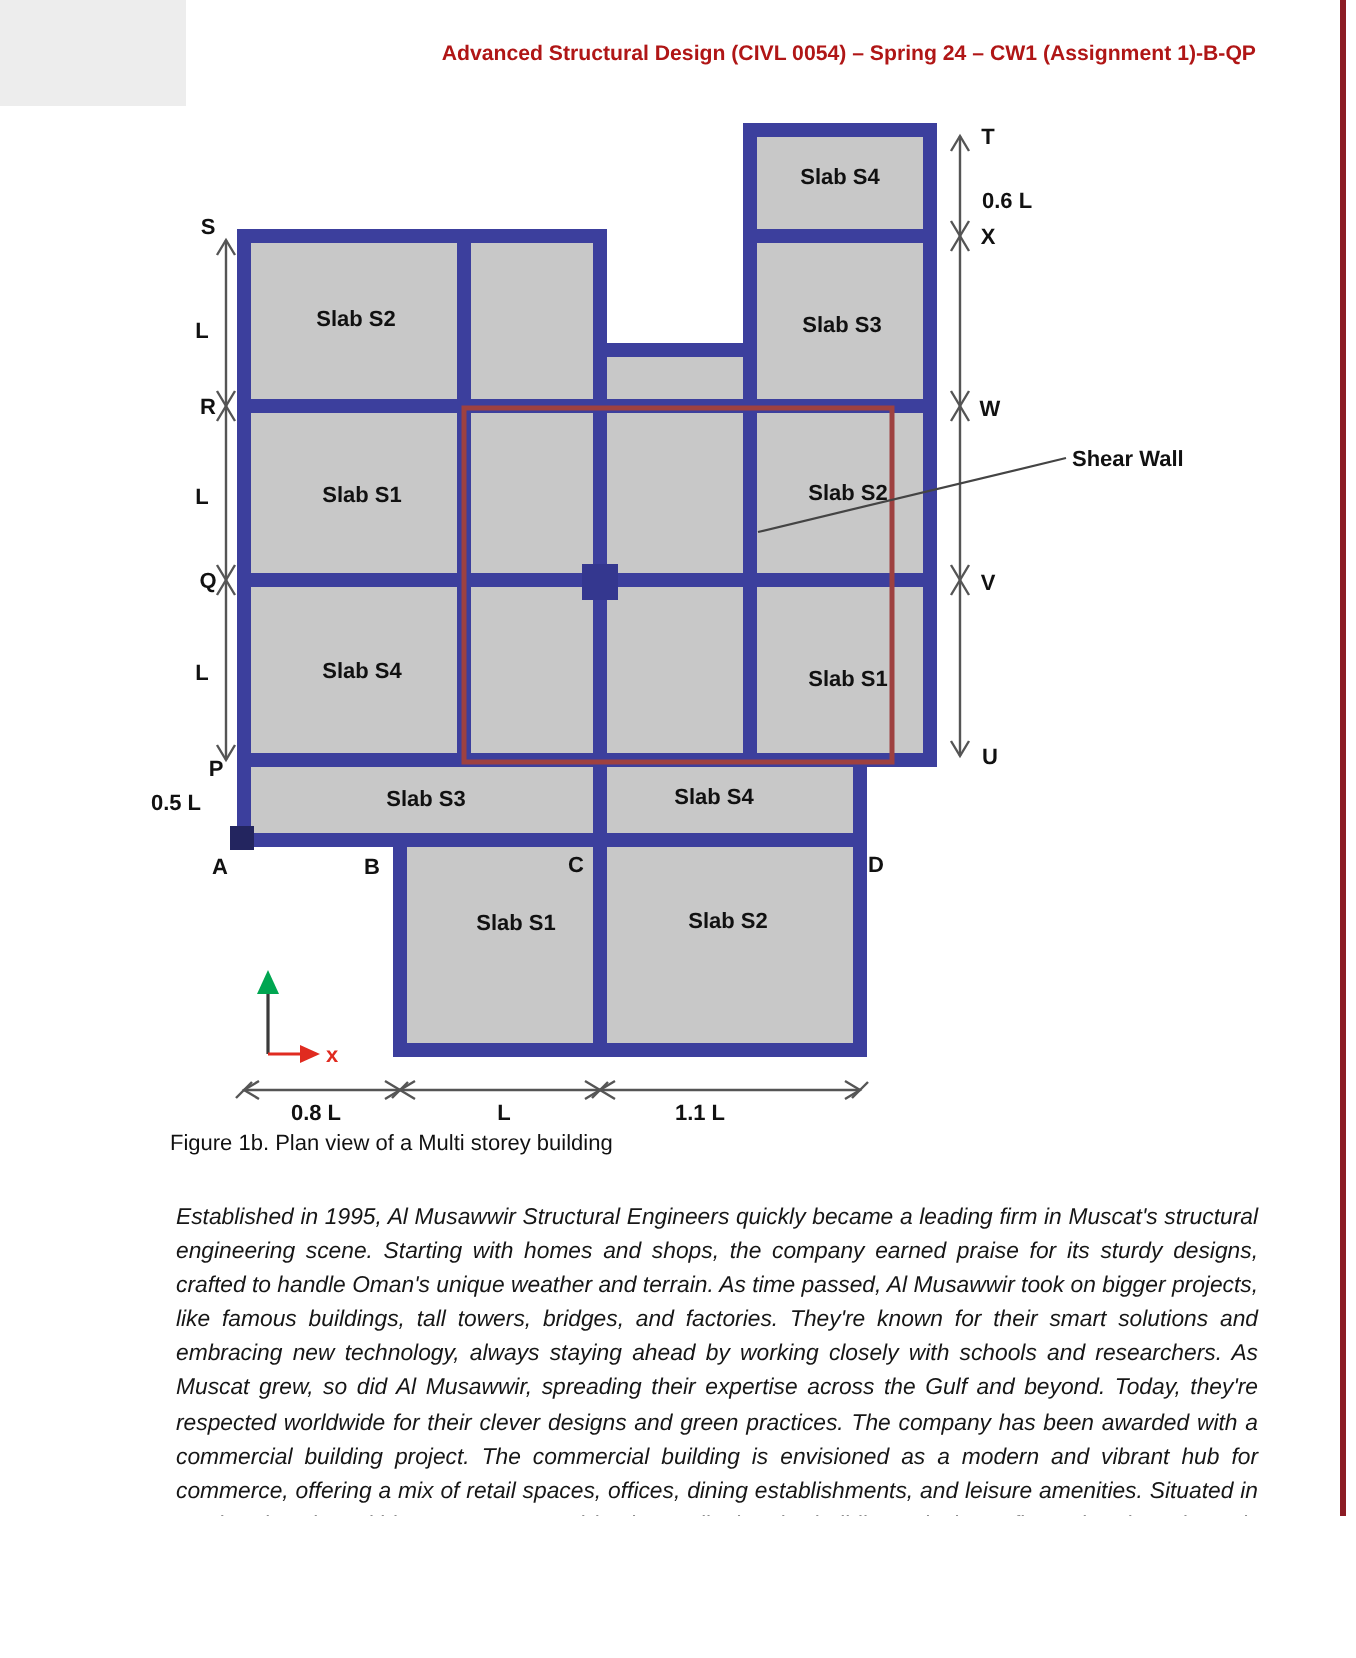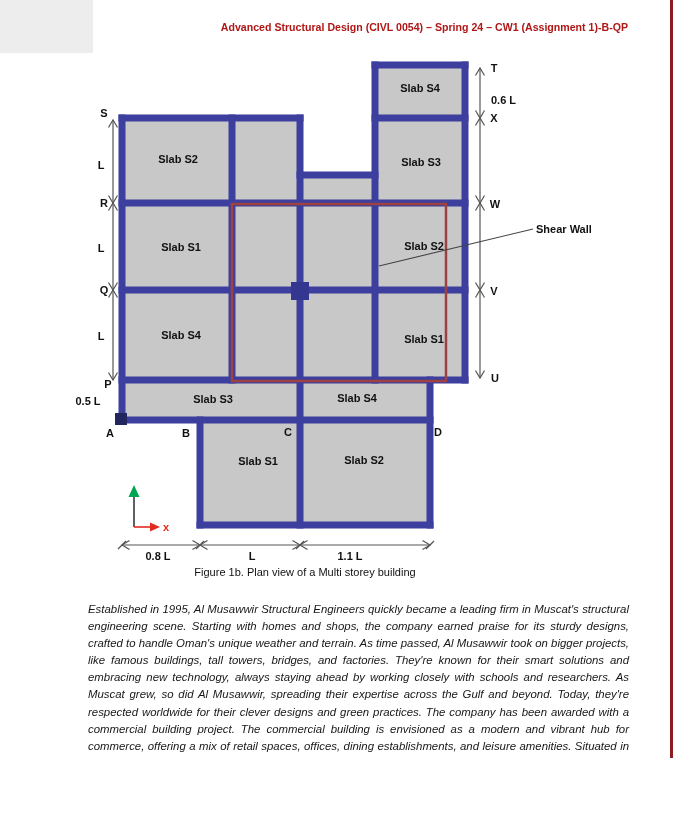--- a/index.html
+++ b/index.html
@@ -3,21 +3,21 @@
 <meta charset="utf-8">
 <style>
   html,body{margin:0;padding:0;background:#ffffff;}
   body{width:678px;height:829px;overflow:hidden;font-family:"Liberation Sans",sans-serif;}
   .page{position:relative;width:678px;height:758px;background:#ffffff;overflow:hidden;}
   .corner-shade{position:absolute;left:0;top:0;width:93px;height:53px;background:#ededed;}
   .edge-stripe{position:absolute;left:670px;top:0;width:3px;height:829px;background:#8c1c24;}
   .header-title{position:absolute;top:21px;left:40px;right:50px;text-align:right;
     font-size:10.6px;font-weight:bold;color:#b01616;}
   .figure-svg{position:absolute;left:0;top:0;width:678px;height:585px;}
-  .caption{position:absolute;top:566px;left:85px;width:440px;text-align:center;
+  .caption{position:absolute;top:566px;left:85px;width:440px;text-align:left;
     font-size:11px;color:#111;}
   .body-text{position:absolute;top:601px;left:88px;width:541px;font-size:11.4px;
     line-height:17.1px;text-align:justify;color:#161616;font-style:italic;}
   svg text{font-family:"Liberation Sans",sans-serif;}
   .slab-label{font-size:11px;font-weight:bold;fill:#111;text-anchor:middle;}
   .grid-letter{font-size:11px;font-weight:bold;fill:#111;text-anchor:middle;}
   .dim-label{font-size:11px;font-weight:bold;fill:#111;text-anchor:middle;}
   .dim-label.start{text-anchor:start;}
   .annot-label{font-size:11px;font-weight:bold;fill:#111;text-anchor:start;}
   .axis-x-label{font-size:11px;font-weight:bold;fill:#e02b20;text-anchor:start;}

